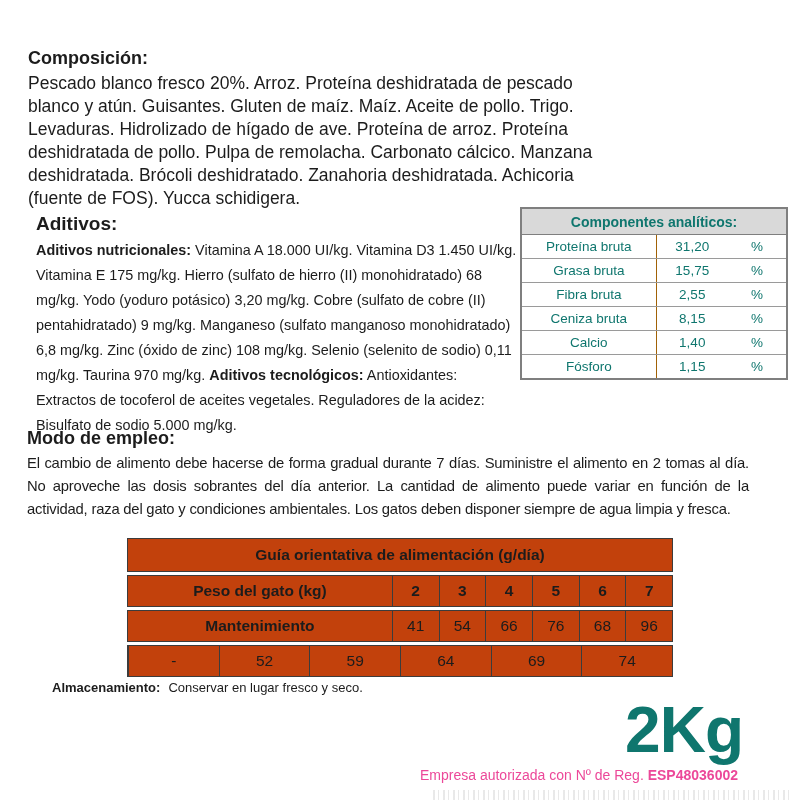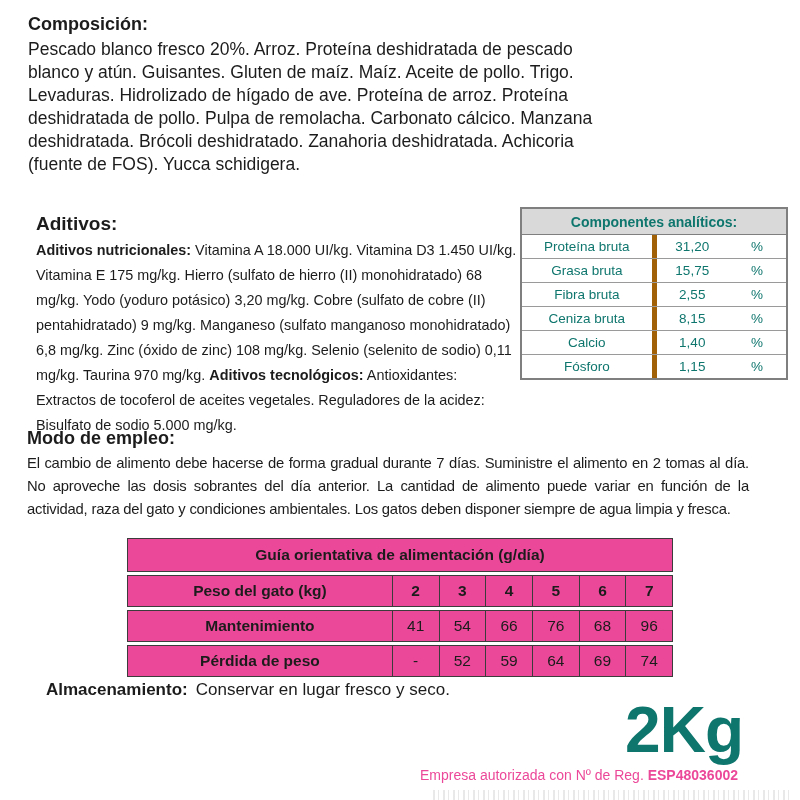--- a/index.html
+++ b/index.html
@@ -12,63 +12,63 @@
     font-family: "Liberation Sans", sans-serif;
     color: #1c1c1c;
     overflow: hidden;
   }
   .section-heading {
     font-weight: bold;
     font-size: 18px;
     margin-bottom: 3px;
   }
   
-  .composicion { position: absolute; left: 28px; top: 14px; width: 598px; }
+  .composicion { position: absolute; left: 28px; top: 48px; width: 598px; }
   .composicion .body { font-size: 17.5px; line-height: 23px; }
   
   .aditivos { position: absolute; left: 36px; top: 213px; width: 484px; }
   .aditivos .section-heading { font-size: 19px; }
   .aditivos .body { font-size: 14.4px; line-height: 25px; }
   .aditivos .lead { font-weight: bold; }
   
   .analytic {
     position: absolute; left: 520px; top: 207px; width: 268px;
     border: 2px solid #7f7f7f; background: #ffffff; font-size: 13.5px; color: #0f766e;
   }
   .analytic-header {
     background: #d9d9d9; font-weight: bold; text-align: center;
     padding: 5px 0 4px 0; font-size: 14px; border-bottom: 1px solid #7f7f7f;
   }
   .analytic-row { display: flex; border-bottom: 1px solid #9a9a9a; align-items: stretch; }
   .analytic-row:last-child { border-bottom: none; }
   .analytic-name {
     width: 51%; text-align: center; padding: 4px 2px;
-    border-right: 5px solid #a16207;
+    border-right: 1px solid #a16207;
   }
   .analytic-value { width: 27%; text-align: center; padding: 4px 2px; }
   .analytic-unit { width: 22%; text-align: center; padding: 4px 2px; }
   
   .modo { position: absolute; left: 27px; top: 428px; width: 722px; }
   .modo .body {
     font-size: 14.8px; line-height: 23px; text-align: justify; letter-spacing: -0.2px;
   }
   
   .guia { position: absolute; left: 127px; top: 538px; width: 546px; font-size: 15.5px; }
   .guia-row {
     display: flex; border: 1px solid #3c3c3c; margin-bottom: 3px;
-    align-items: center; background: #ec4899;
+    align-items: center; background: #c2410c;
   }
   .guia-title { justify-content: center; font-weight: bold; padding: 7px 0; }
   .guia-label { width: 48.5%; text-align: center; font-weight: bold; padding: 6px 0; }
   .guia-cell {
     flex: 1; text-align: center; padding: 6px 0; border-left: 1px solid #3c3c3c;
   }
   .guia-cell.bold { font-weight: bold; }
   
-  .almacen { position: absolute; left: 46px; top: 680px; font-size: 17px; }
+  .almacen { position: absolute; left: 52px; top: 680px; font-size: 13px; }
   .almacen .lead { font-weight: bold; margin-right: 8px; }
   
   .weight-badge {
     position: absolute; right: 57px; top: 700px;
     font-size: 64px; font-weight: bold; line-height: 60px; letter-spacing: -1px; color: #0f766e;
   }
   
   .registro { position: absolute; right: 62px; top: 767px; font-size: 14px; color: #ec4899; }
   .registro .reg-number { font-weight: bold; }
   
@@ -152,21 +152,20 @@
     <div class="guia-row">
       <div class="guia-label">Mantenimiento</div>
       <div class="guia-cell">41</div>
       <div class="guia-cell">54</div>
       <div class="guia-cell">66</div>
       <div class="guia-cell">76</div>
       <div class="guia-cell">68</div>
       <div class="guia-cell">96</div>
     </div>
     <div class="guia-row">
-      <div class="guia-label">Pérdida de peso</div>
       <div class="guia-cell">-</div>
       <div class="guia-cell">52</div>
       <div class="guia-cell">59</div>
       <div class="guia-cell">64</div>
       <div class="guia-cell">69</div>
       <div class="guia-cell">74</div>
     </div>
   </div>
 
   <div class="almacen">

